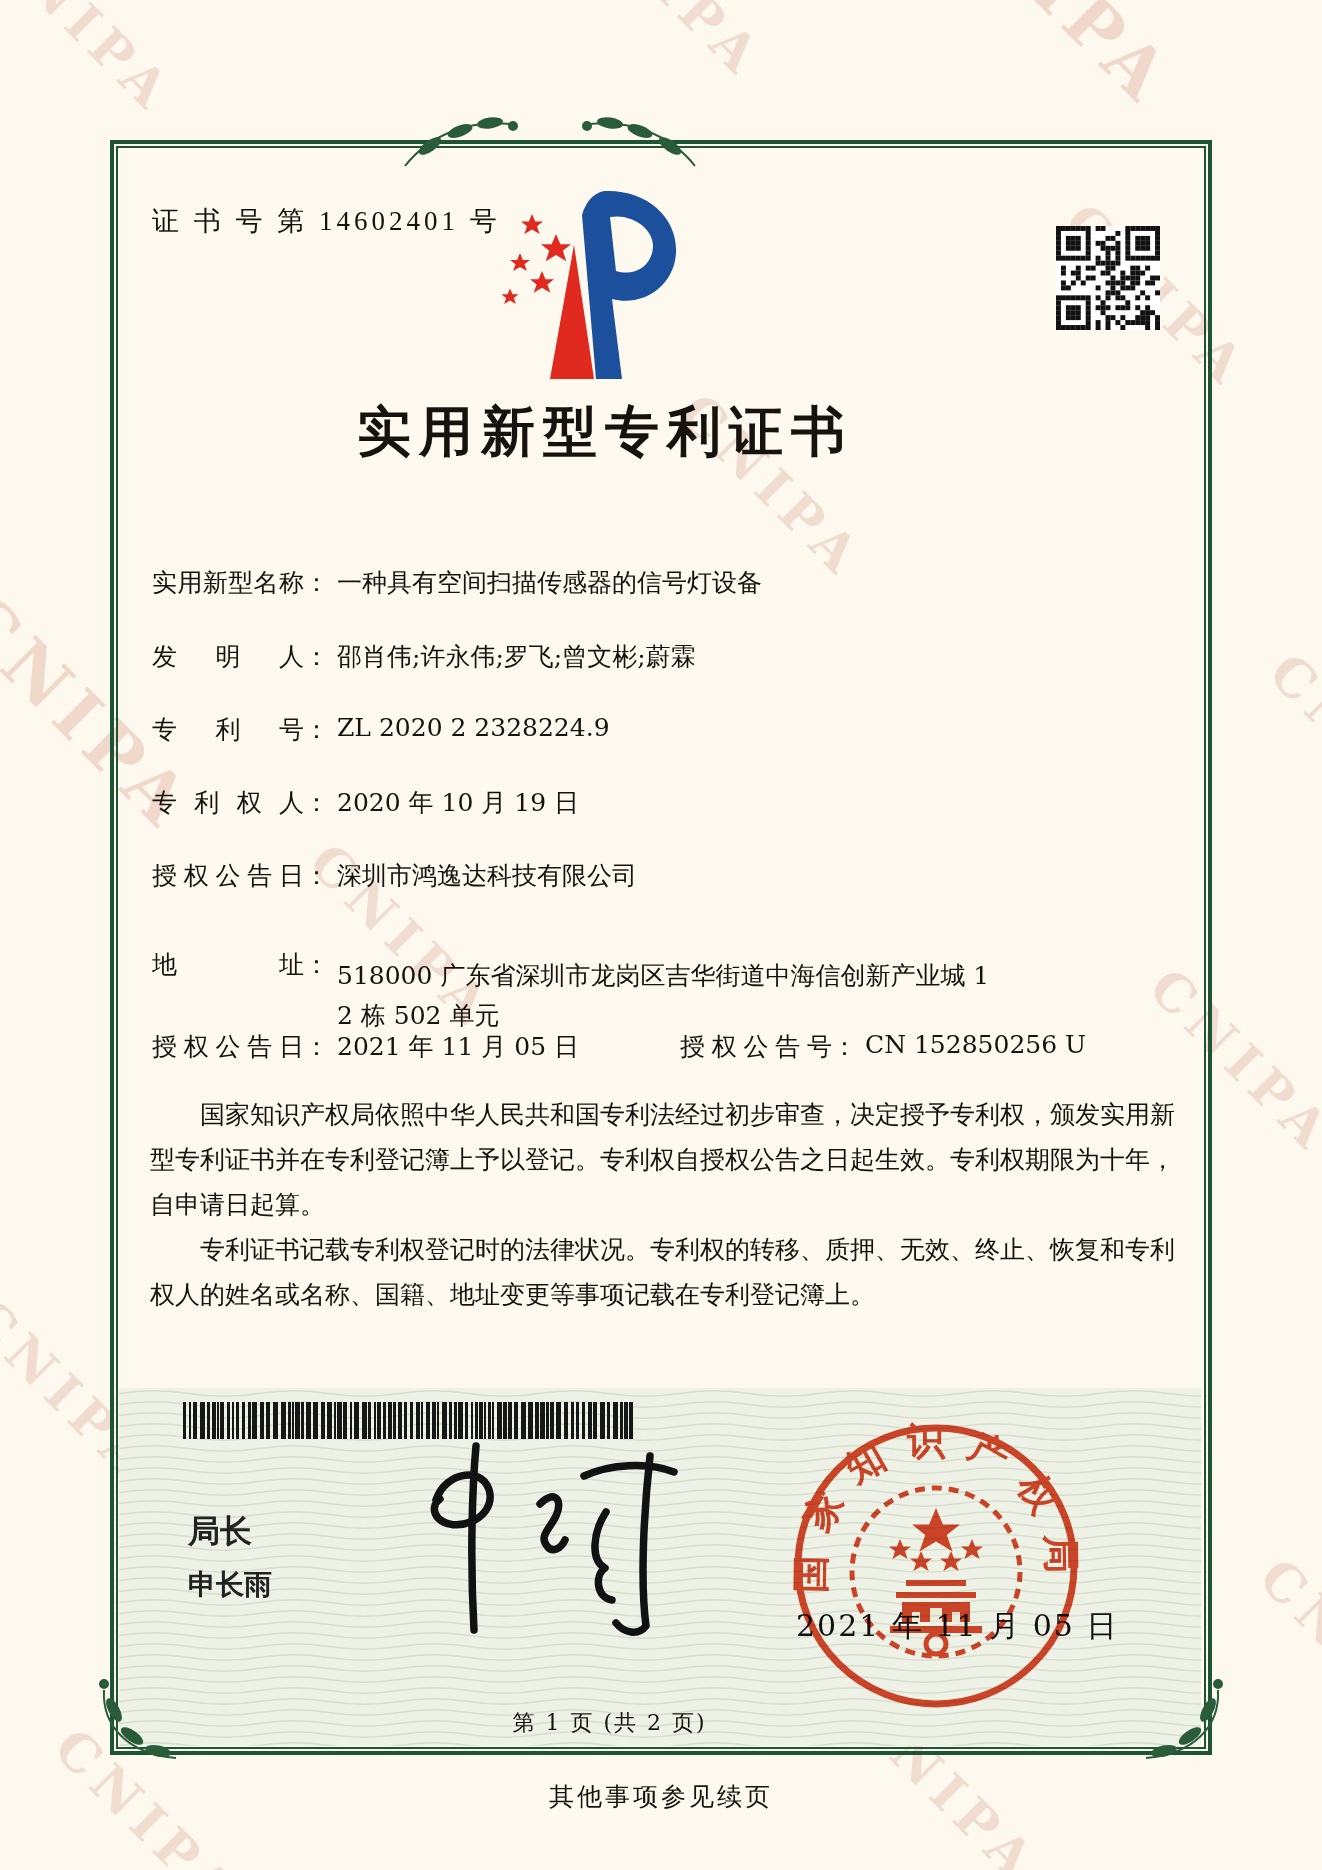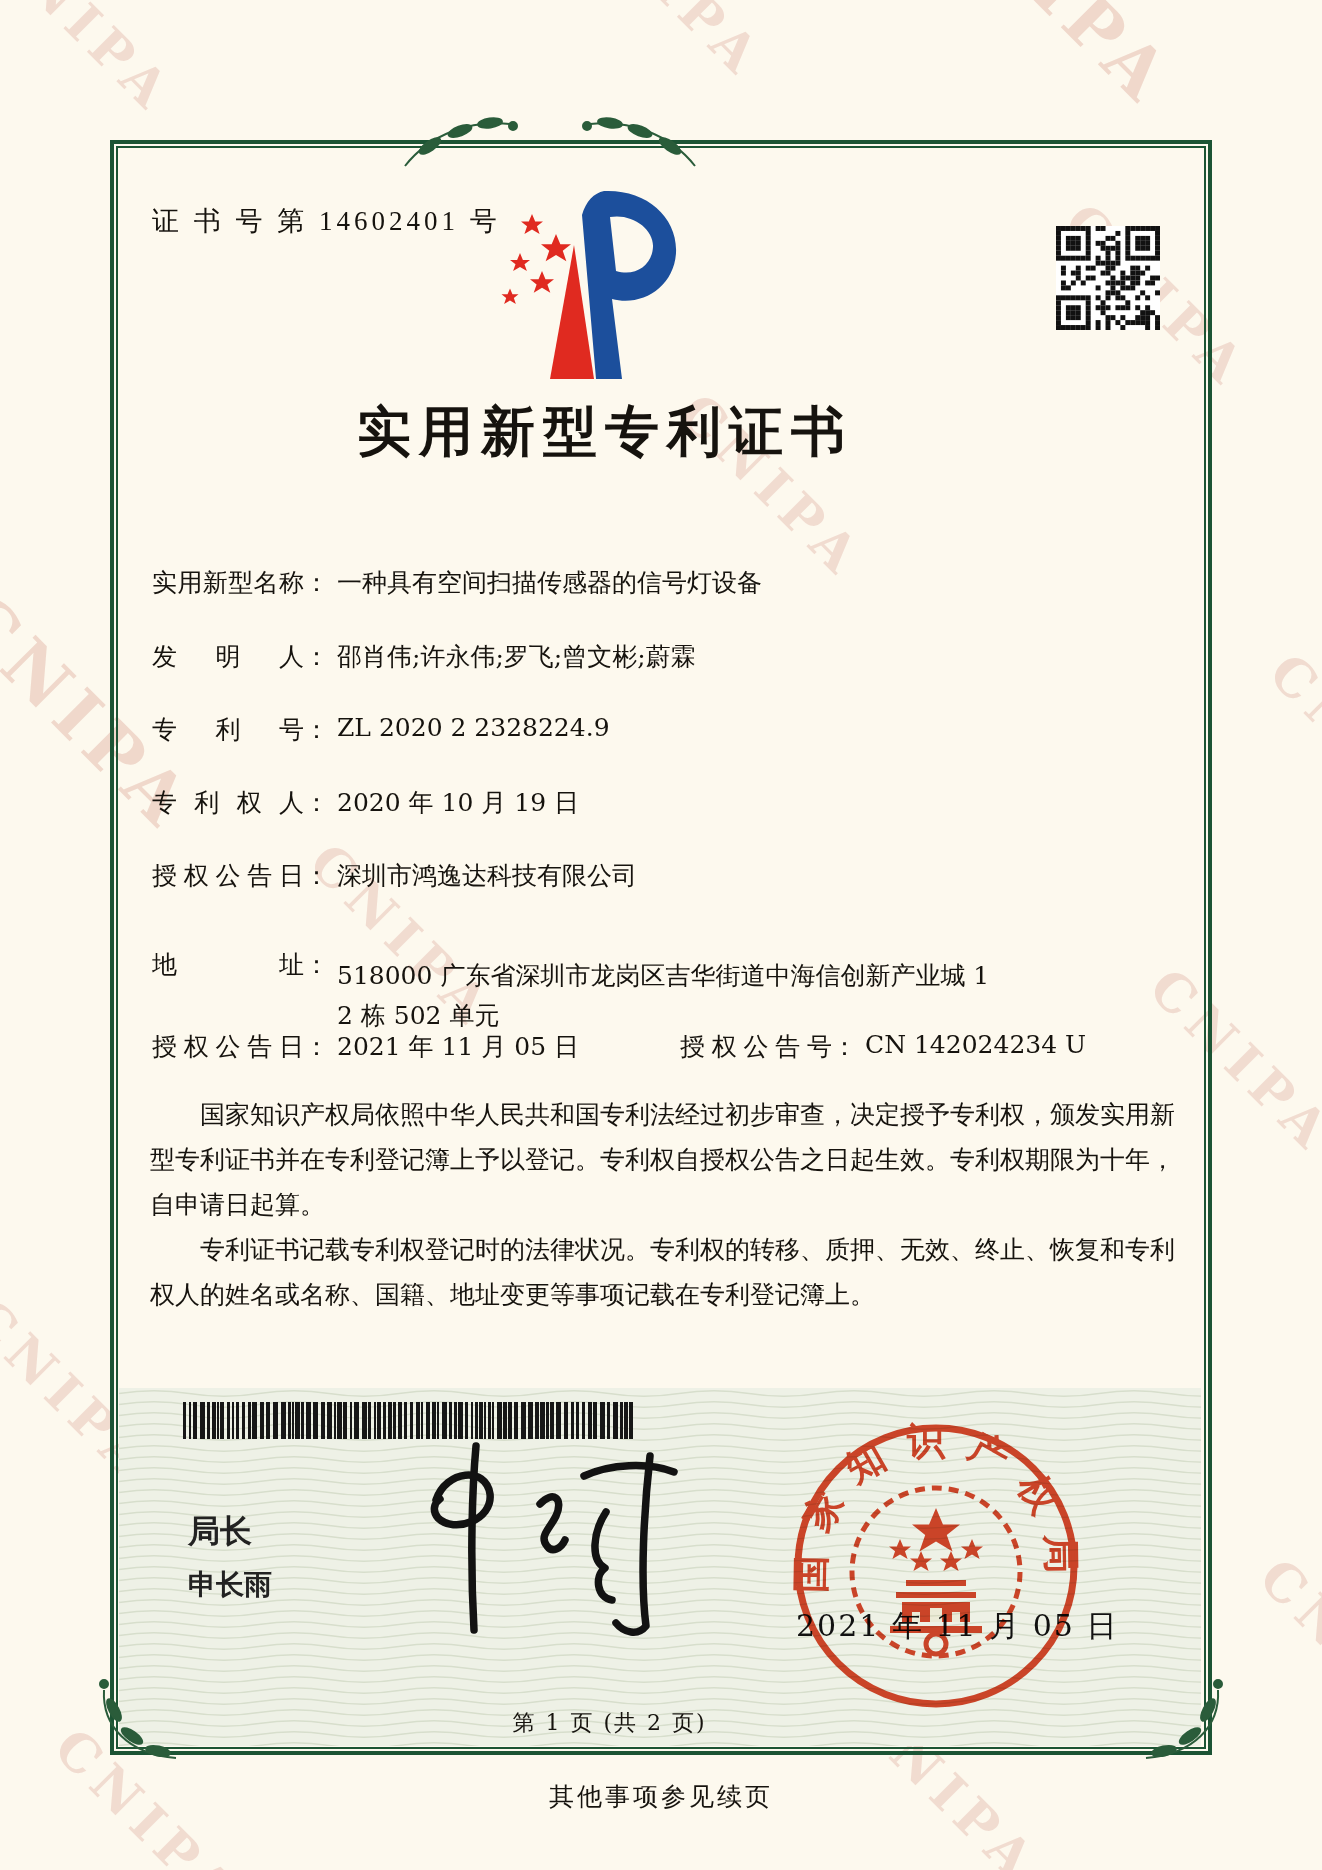--- a/index.html
+++ b/index.html
@@ -381,21 +381,21 @@
     <span class="f-label">授权公告日</span><span class="f-colon">：</span><span class="f-value">深圳市鸿逸达科技有限公司</span>
   </div>
   <div class="field" style="top:948px">
     <span class="f-label">地址</span><span class="f-colon">：</span><span class="f-value wrap"><span class="f-line">518000 广东省深圳市龙岗区吉华街道中海信创新产业城 1</span><span class="f-line">2 栋 502 单元</span></span>
   </div>
   <div class="field" style="top:1030px">
     <span>
       <span class="f-label">授权公告日</span><span class="f-colon">：</span><span class="f-value">2021 年 11 月 05 日</span>
     </span>
     <span class="grant2">
-      <span class="f-label">授权公告号</span><span class="f-colon">：</span><span class="f-value">CN 142024234 U</span>
+      <span class="f-label">授权公告号</span><span class="f-colon">：</span><span class="f-value">CN 152850256 U</span>
     </span>
   </div>
 
   <div class="paras">
     <p>国家知识产权局依照中华人民共和国专利法经过初步审查，决定授予专利权，颁发实用新型专利证书并在专利登记簿上予以登记。专利权自授权公告之日起生效。专利权期限为十年，自申请日起算。</p>
     <p>专利证书记载专利权登记时的法律状况。专利权的转移、质押、无效、终止、恢复和专利权人的姓名或名称、国籍、地址变更等事项记载在专利登记簿上。</p>
   </div>
 
   <svg id="barcode-svg" class="barcode" width="458" height="37">
       <g fill="#161616">

